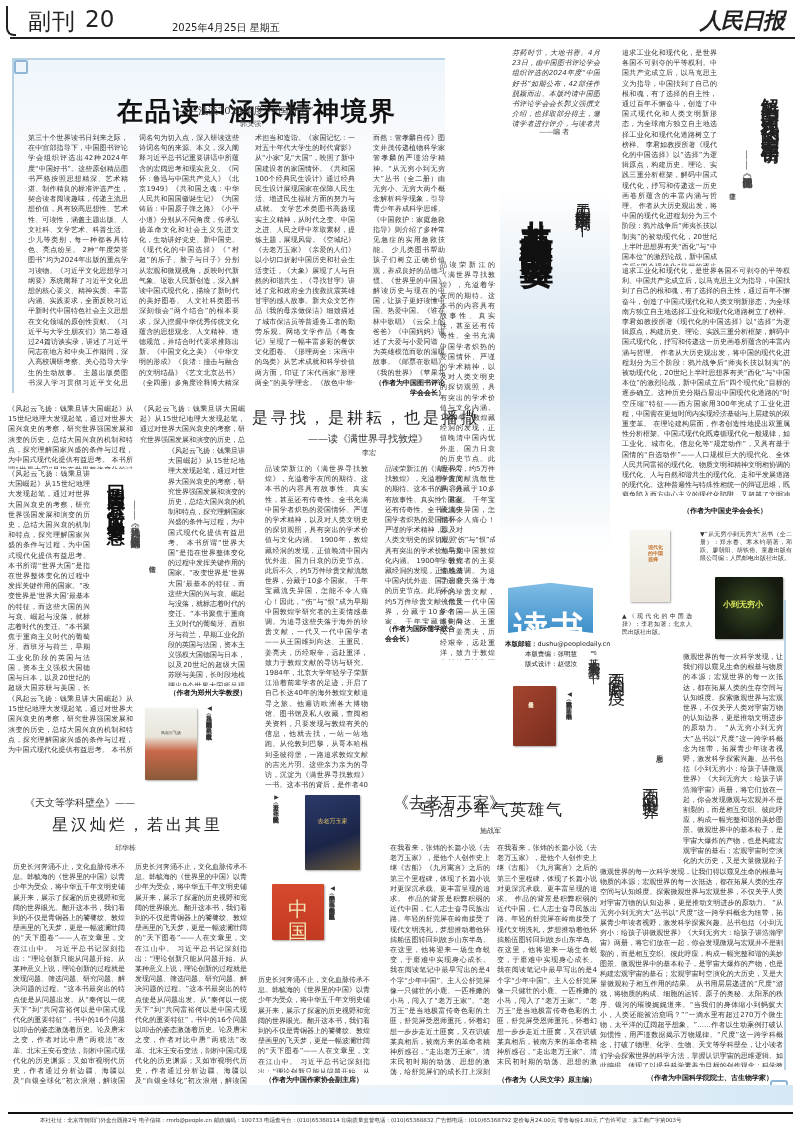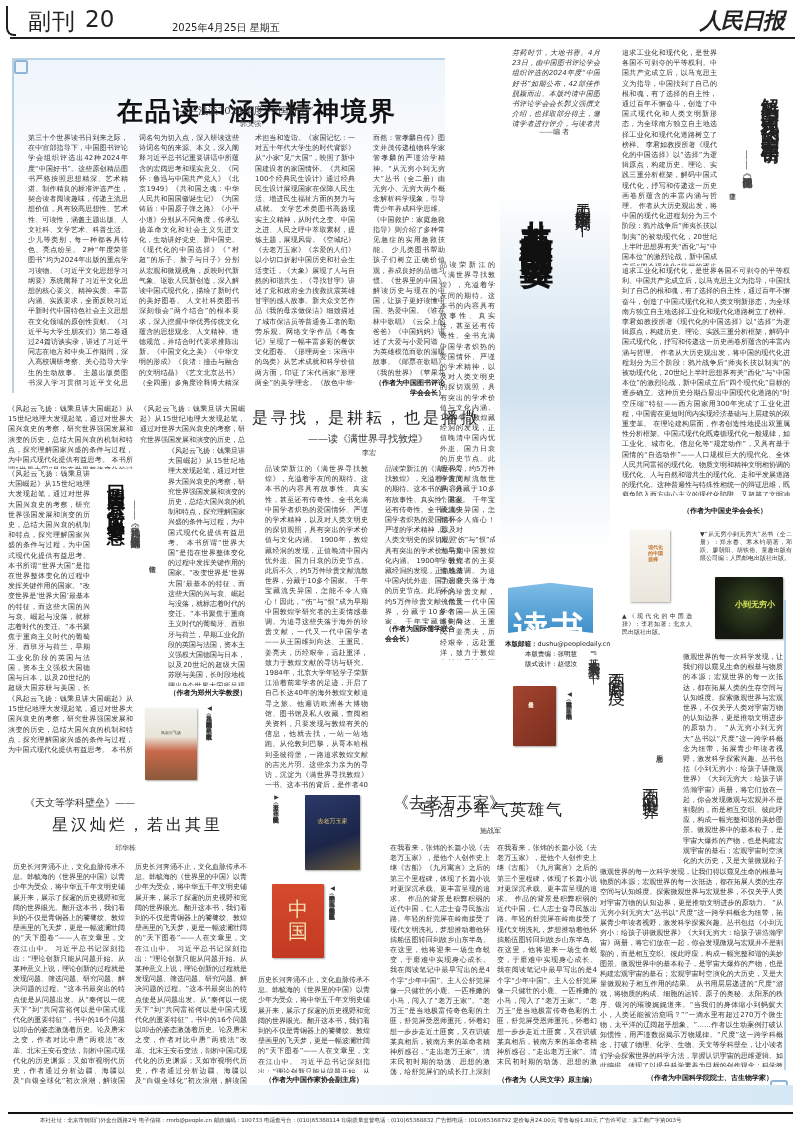--- a/index.html
+++ b/index.html
@@ -107,21 +107,21 @@
   <div class="vert" style="position:absolute;left:15px;top:12px;font-size:5px;color:#f1e3c9;">满世界寻找敦煌</div>
 </div>
 <div class="abs vert txt" style="left:565px;top:690px;height:75px;font-size:6px;line-height:8px;">◀《满世界寻找敦煌》：荣新江著；中华书局出版。</div>
 
 <div class="abs book" style="left:630px;top:530px;width:40px;height:72px;background:linear-gradient(180deg,#f8f6f1,#eae6dc);">
   <div style="position:absolute;left:18px;top:14px;width:18px;font-size:5px;line-height:6px;color:#c3732a;font-weight:bold;">现代化的中国选择</div>
 </div>
 <div class="abs txt" style="left:622px;top:612px;width:70px;font-size:6px;line-height:8px;">▲《现代化的中国选择》：李君如著；北京人民出版社出版。</div>
 <div class="abs txt" style="left:700px;top:530px;width:92px;font-size:6px;line-height:8px;height:45px;overflow:hidden;">▼“从无穷小到无穷大”丛书（全二册）：郑永春、寒木钓萌著，邓跃、廖朝阳、胡铁俗、童趣出版有限公司编；人民邮电出版社出版。</div>
 <div class="abs book" style="left:715px;top:577px;width:68px;height:62px;background:radial-gradient(circle at 50% 45%,#3a4a22 0%,#141a10 70%);">
-  <div style="position:absolute;left:8px;top:22px;width:52px;text-align:right;font-size:8px;font-weight:bold;color:#d9e85a;font-family:'DejaVu Sans',sans-serif;">小到无穷小</div>
+  <div style="position:absolute;left:8px;top:22px;width:52px;text-align:left;font-size:8px;font-weight:bold;color:#d9e85a;font-family:'DejaVu Sans',sans-serif;">小到无穷小</div>
 </div>
 
 <div class="abs vert" style="left:585px;top:648px;font-size:12px;font-family:'DejaVu Sans',sans-serif;color:#333;letter-spacing:1px;height:140px;">『从无穷小到无穷大』丛书——</div>
 <div class="abs vert" style="left:606px;top:660px;font-size:17px;font-family:'DejaVu Sans',sans-serif;color:#222;letter-spacing:3px;">不同的『尺度』</div>
 <div class="abs vert author" style="left:654px;top:750px;">周忠和</div>
 <div class="abs vert" style="left:640px;top:775px;font-size:17px;font-family:'DejaVu Sans',sans-serif;color:#222;letter-spacing:3px;">不同的『世界』</div>
 <div class="abs txt" style="left:683px;top:652px;width:100px;height:213px;overflow:hidden;">微观世界的每一次科学发现，让我们得以窥见生命的根基与物质的本源；宏观世界的每一次抵达，都在拓展人类的生存空间与认知维度。探索微观世界与宏观世界，不仅关乎人类对宇宙万物的认知边界，更是推动文明进步的原动力。 “从无穷小到无穷大”丛书以“尺度”这一跨学科概念为纽带，拓展青少年读者视野，激发科学探索兴趣。丛书包括《小到无穷小：给孩子讲微观世界》《大到无穷大：给孩子讲浩瀚宇宙》两册，将它们放在一起，你会发现微观与宏观并不是割裂的，而是相互交织、彼此呼应，构成一幅完整和谐的美妙图景。微观世界中的基本粒子，是宇宙大爆炸的产物，也是构建宏观宇宙的基石；宏观宇宙时空演化的大历史，又是大量微观粒子相互作用的结果。 从书用层层递进的“尺度”游戏，将物质的构成、细胞的运转、原子的奥秘、太阳系的秩序、银河的璀璨娓娓道来。“当我们的身体缩小到蚂蚁大小，人类还能被治愈吗？”“一滴水里有超过270万个微生物，太平洋的辽阔超乎想象。”……作者以生动案例打破认知惯性，用严谨数据揭示万物规律。“尺度”这一跨学科概念，打破了物理、化学、生物、天文等学科壁垒，让小读者们学会探索世界的科学方法，掌握认识宇宙的思维逻辑。如此编排，体现了以提升科学素养为目标的创作观念：科学教育不是知识的堆积，而是思维的跃迁。 优秀的儿童科普读物，能够帮助读者树立正确的世界观。这也是丛书的叙事核心：探秘微观，让人心怀悲悯；仰望星空，催人踏脚实地。当视野深入纳米世界，心神潜入微观量子态，思绪穿透十门栈，目光触及百亿光年……在无穷小与无穷大的辩证中，小读者们将会懂得，个体的渺小与思维的宏大从不矛盾。在微观与宏观之间，每一次追问、求知、探索，每一个看似微不足道的发现，都可能成为拓展人类认知边界的契机。因为强烈的好奇心、想象力和求知欲，是人类区别于其他物种的重要特征，驱动人类在无穷的探索之路上一往无前。</div>
 <div class="abs txt" style="left:600px;top:867px;width:183px;height:200px;overflow:hidden;">微观世界的每一次科学发现，让我们得以窥见生命的根基与物质的本源；宏观世界的每一次抵达，都在拓展人类的生存空间与认知维度。探索微观世界与宏观世界，不仅关乎人类对宇宙万物的认知边界，更是推动文明进步的原动力。 “从无穷小到无穷大”丛书以“尺度”这一跨学科概念为纽带，拓展青少年读者视野，激发科学探索兴趣。丛书包括《小到无穷小：给孩子讲微观世界》《大到无穷大：给孩子讲浩瀚宇宙》两册，将它们放在一起，你会发现微观与宏观并不是割裂的，而是相互交织、彼此呼应，构成一幅完整和谐的美妙图景。微观世界中的基本粒子，是宇宙大爆炸的产物，也是构建宏观宇宙的基石；宏观宇宙时空演化的大历史，又是大量微观粒子相互作用的结果。 从书用层层递进的“尺度”游戏，将物质的构成、细胞的运转、原子的奥秘、太阳系的秩序、银河的璀璨娓娓道来。“当我们的身体缩小到蚂蚁大小，人类还能被治愈吗？”“一滴水里有超过270万个微生物，太平洋的辽阔超乎想象。”……作者以生动案例打破认知惯性，用严谨数据揭示万物规律。“尺度”这一跨学科概念，打破了物理、化学、生物、天文等学科壁垒，让小读者们学会探索世界的科学方法，掌握认识宇宙的思维逻辑。如此编排，体现了以提升科学素养为目标的创作观念：科学教育不是知识的堆积，而是思维的跃迁。 优秀的儿童科普读物，能够帮助读者树立正确的世界观。这也是丛书的叙事核心：探秘微观，让人心怀悲悯；仰望星空，催人踏脚实地。当视野深入纳米世界，心神潜入微观量子态，思绪穿透十门栈，目光触及百亿光年……在无穷小与无穷大的辩证中，小读者们将会懂得，个体的渺小与思维的宏大从不矛盾。在微观与宏观之间，每一次追问、求知、探索，每一个看似微不足道的发现，都可能成为拓展人类认知边界的契机。因为强烈的好奇心、想象力和求知欲，是人类区别于其他物种的重要特征，驱动人类在无穷的探索之路上一往无前。</div>
 <div class="abs credit" style="left:640px;top:1073px;width:140px;">（作者为中国科学院院士、古生物学家）</div>
 <div id="right-frame" class="abs"></div>
@@ -132,21 +132,21 @@
 <div class="abs author" style="left:115px;top:843px;">邱华栋</div>
 <div class="abs txt" style="left:13px;top:862px;width:112px;height:225px;overflow:hidden;">历史长河奔涌不止，文化血脉传承不息。韩毓海的《世界里的中国》以青少年为受众，将中华五千年文明史铺展开来，展示了探邃的历史视野和宽阔的世界眼光。翻开这本书，我们看到的不仅是青铜器上的饕餮纹、敦煌壁画里的飞天梦，更是一幅波澜壮阔的“天下图卷”——人在文章里，文在江山中。 习近平总书记深刻指出：“理论创新只能从问题开始。从某种意义上说，理论创新的过程就是发现问题、筛选问题、研究问题、解决问题的过程。”这本书最突出的特点便是从问题出发。从“秦何以一统天下”到“共同富裕何以是中国式现代化的重要特征”，书中的16个问题以叩击的姿态激荡着历史。论及唐宋之变，作者对比中唐“两税法”改革、北宋王安石变法，剖析中国式现代化的历史渊源；又如审视明代历史，作者通过分析边疆、海疆以及“白银全球化”初次浪潮，解读国家发展与对外交流的关系。这些都展示了作者试图破解古今中西之争的思考，让人掩卷沉思。 “世界里的中国”，书名本身便是中华文明在开放包容中发展的写照。作者拒绝将中国史简化为“冲击—回应”的被动叙事，而是将其置于多元文明的共振中。在作者笔下，历史不是冰冷的标本，而是燃烧的火种——历史不等于过去，历史活在当下。如他写改革开放“春天的故事”，不止于展示经济社会的腾飞，更强调社会主义市场经济对资本主义现代化困境的破解，对现代化道路的开拓。 治理体系与治理能力之间的辩证关系，是作者极为关注的命题。合上书卷，耳畔犹回响着他的追问：“今天的世界站在了十字路口，我们该怎样选择？”答案或许已经藏在对张载“为天地立心”、宋明理学“理一分殊”思想的诠释中。不同文明、不同国家的发展道路，体现了全人类共同价值，而全人类共同价值，又演化为多元共生的历史发展方式。“天涯共此时”“千里共婵娟”，这是中华文明跨越时空和地域的永恒魅力；“举头望明月，低头思故乡”，这是我们永远的精神家园和心灵故乡。 本书与其说是史论，不如说是一封写给世界的“文明家书”。“日月之行，若出其中；星汉灿烂，若出其里。”在这片古老的土地上，每一次对历史的回望，都是对未来的眺望；每一次对文明的叩问，都是对星河的追寻。</div>
 <div class="abs txt" style="left:135px;top:862px;width:112px;height:225px;overflow:hidden;">历史长河奔涌不止，文化血脉传承不息。韩毓海的《世界里的中国》以青少年为受众，将中华五千年文明史铺展开来，展示了探邃的历史视野和宽阔的世界眼光。翻开这本书，我们看到的不仅是青铜器上的饕餮纹、敦煌壁画里的飞天梦，更是一幅波澜壮阔的“天下图卷”——人在文章里，文在江山中。 习近平总书记深刻指出：“理论创新只能从问题开始。从某种意义上说，理论创新的过程就是发现问题、筛选问题、研究问题、解决问题的过程。”这本书最突出的特点便是从问题出发。从“秦何以一统天下”到“共同富裕何以是中国式现代化的重要特征”，书中的16个问题以叩击的姿态激荡着历史。论及唐宋之变，作者对比中唐“两税法”改革、北宋王安石变法，剖析中国式现代化的历史渊源；又如审视明代历史，作者通过分析边疆、海疆以及“白银全球化”初次浪潮，解读国家发展与对外交流的关系。这些都展示了作者试图破解古今中西之争的思考，让人掩卷沉思。 “世界里的中国”，书名本身便是中华文明在开放包容中发展的写照。作者拒绝将中国史简化为“冲击—回应”的被动叙事，而是将其置于多元文明的共振中。在作者笔下，历史不是冰冷的标本，而是燃烧的火种——历史不等于过去，历史活在当下。如他写改革开放“春天的故事”，不止于展示经济社会的腾飞，更强调社会主义市场经济对资本主义现代化困境的破解，对现代化道路的开拓。 治理体系与治理能力之间的辩证关系，是作者极为关注的命题。合上书卷，耳畔犹回响着他的追问：“今天的世界站在了十字路口，我们该怎样选择？”答案或许已经藏在对张载“为天地立心”、宋明理学“理一分殊”思想的诠释中。不同文明、不同国家的发展道路，体现了全人类共同价值，而全人类共同价值，又演化为多元共生的历史发展方式。“天涯共此时”“千里共婵娟”，这是中华文明跨越时空和地域的永恒魅力；“举头望明月，低头思故乡”，这是我们永远的精神家园和心灵故乡。 本书与其说是史论，不如说是一封写给世界的“文明家书”。“日月之行，若出其中；星汉灿烂，若出其里。”在这片古老的土地上，每一次对历史的回望，都是对未来的眺望；每一次对文明的叩问，都是对星河的追寻。</div>
 <div class="abs txt" style="left:258px;top:975px;width:112px;height:98px;overflow:hidden;">历史长河奔涌不止，文化血脉传承不息。韩毓海的《世界里的中国》以青少年为受众，将中华五千年文明史铺展开来，展示了探邃的历史视野和宽阔的世界眼光。翻开这本书，我们看到的不仅是青铜器上的饕餮纹、敦煌壁画里的飞天梦，更是一幅波澜壮阔的“天下图卷”——人在文章里，文在江山中。 习近平总书记深刻指出：“理论创新只能从问题开始。从某种意义上说，理论创新的过程就是发现问题、筛选问题、研究问题、解决问题的过程。”这本书最突出的特点便是从问题出发。从“秦何以一统天下”到“共同富裕何以是中国式现代化的重要特征”，书中的16个问题以叩击的姿态激荡着历史。论及唐宋之变，作者对比中唐“两税法”改革、北宋王安石变法，剖析中国式现代化的历史渊源；又如审视明代历史，作者通过分析边疆、海疆以及“白银全球化”初次浪潮，解读国家发展与对外交流的关系。这些都展示了作者试图破解古今中西之争的思考，让人掩卷沉思。 “世界里的中国”，书名本身便是中华文明在开放包容中发展的写照。作者拒绝将中国史简化为“冲击—回应”的被动叙事，而是将其置于多元文明的共振中。在作者笔下，历史不是冰冷的标本，而是燃烧的火种——历史不等于过去，历史活在当下。如他写改革开放“春天的故事”，不止于展示经济社会的腾飞，更强调社会主义市场经济对资本主义现代化困境的破解，对现代化道路的开拓。 治理体系与治理能力之间的辩证关系，是作者极为关注的命题。合上书卷，耳畔犹回响着他的追问：“今天的世界站在了十字路口，我们该怎样选择？”答案或许已经藏在对张载“为天地立心”、宋明理学“理一分殊”思想的诠释中。不同文明、不同国家的发展道路，体现了全人类共同价值，而全人类共同价值，又演化为多元共生的历史发展方式。“天涯共此时”“千里共婵娟”，这是中华文明跨越时空和地域的永恒魅力；“举头望明月，低头思故乡”，这是我们永远的精神家园和心灵故乡。 本书与其说是史论，不如说是一封写给世界的“文明家书”。“日月之行，若出其中；星汉灿烂，若出其里。”在这片古老的土地上，每一次对历史的回望，都是对未来的眺望；每一次对文明的叩问，都是对星河的追寻。</div>
 <div class="abs credit" style="left:258px;top:1075px;width:112px;">（作者为中国作家协会副主席）</div>
 
 <div class="abs vert txt" style="left:272px;top:793px;height:75px;font-size:6px;line-height:8px;">▶《去老万玉家》：张炜著；人民文学出版社出版。</div>
 <div class="abs book" style="left:305px;top:795px;width:55px;height:75px;background:linear-gradient(160deg,#2c3a6a 0%,#1b2548 60%,#6b5a3a 100%);">
   <div style="position:absolute;left:6px;top:22px;width:43px;text-align:center;font-size:6px;color:#e8c86a;">去老万玉家</div>
 </div>
-<div class="abs book" style="left:272px;top:884px;width:52px;height:74px;background:linear-gradient(180deg,#d64a2e,#c23a22);">
+<div class="abs book" style="left:272px;top:884px;width:52px;height:56px;background:linear-gradient(180deg,#d64a2e,#c23a22);">
   <div style="position:absolute;left:10px;top:14px;width:32px;text-align:center;font-size:20px;line-height:22px;color:#f5e3b4;font-family:'DejaVu Serif',serif;">中国</div>
 </div>
 <div class="abs vert txt" style="left:328px;top:884px;height:80px;font-size:6px;line-height:8px;">◀《世界里的中国》：韩毓海著；中国少年儿童出版社、江苏人民出版社出版。</div>
 
 <div class="abs sub" style="left:393px;top:793px;font-size:16px;">《去老万玉家》——</div>
 <div class="abs" style="left:420px;top:800px;font-size:16px;font-family:'DejaVu Sans',sans-serif;color:#222;letter-spacing:2px;">写活少年气英雄气</div>
 <div class="abs author" style="left:480px;top:826px;">施战军</div>
 <div class="abs txt" style="left:390px;top:843px;width:100px;height:235px;overflow:hidden;">在我看来，张炜的长篇小说《去老万玉家》，是他个人创作史上继《古船》《九月寓言》之后的第三个里程碑，体现了长篇小说对更深沉承载、更丰富呈现的追求。 作品的背景是积弊积弱的近代中国，仁人志士奋寻民族出路。年轻的舒莞屏在岭南接受了现代文明洗礼，梦想推动着他怀揣船伍图转回到故乡山东半岛。在这里，他将迎来一场生命蜕变，于磨难中实现身心成长。 我在阅读笔记中最早写出的是4个字“少年中国”。主人公舒莞屏像一只健壮的小鹿、一匹稚嫩的小马，闯入了“老万王家”。“老万王”是当地极富传奇色彩的土匪，舒莞屏受恩师重托，怀着幻想一步步走近土匪窝，又在识破某真相后，被南方来的革命者精神所感召，“走出老万王家”。清末民初时期的动荡、思想的激荡，给舒莞屏们的成长打上深刻的时代烙印。 小说以少年的感官审视一个人怎么成长，如何认识困境又如何开辟出路，人究竟应该怎样选取方向和价值……它是带有少年气、英雄气的作品，也是刻画人生磨砺的一部小说。生活中固然有很多美好在安慰着你、治愈着你，但想要化险为夷并无可能，故粗诸多艰难瞬需要的是对内心勇气与力量的唤醒。 最后一章开头，是这部作品的峰值书写，语调满是象征意味却平静包容。“水道初开，海湾里的冰坨还未化尽。最后一枪接着冰坨的海豹即将离去。海牛从未知的深处传来哞哞声，震荡未能融尽的冰块和冻土，让其发出哔啵啪的碎裂声……”岭南也好，胶东也罢，到处充满了海陆交接的地貌。小说以此象征历史的交汇点，象征朝向未来的深刻巨变。 成长小说不足以概括这部作品的内涵，它是一部相复杂的人文、粗粝的自然和强大的理智熔于一炉的生命小说。</div>
 <div class="abs txt" style="left:497px;top:843px;width:100px;height:225px;overflow:hidden;">在我看来，张炜的长篇小说《去老万玉家》，是他个人创作史上继《古船》《九月寓言》之后的第三个里程碑，体现了长篇小说对更深沉承载、更丰富呈现的追求。 作品的背景是积弊积弱的近代中国，仁人志士奋寻民族出路。年轻的舒莞屏在岭南接受了现代文明洗礼，梦想推动着他怀揣船伍图转回到故乡山东半岛。在这里，他将迎来一场生命蜕变，于磨难中实现身心成长。 我在阅读笔记中最早写出的是4个字“少年中国”。主人公舒莞屏像一只健壮的小鹿、一匹稚嫩的小马，闯入了“老万王家”。“老万王”是当地极富传奇色彩的土匪，舒莞屏受恩师重托，怀着幻想一步步走近土匪窝，又在识破某真相后，被南方来的革命者精神所感召，“走出老万王家”。清末民初时期的动荡、思想的激荡，给舒莞屏们的成长打上深刻的时代烙印。 小说以少年的感官审视一个人怎么成长，如何认识困境又如何开辟出路，人究竟应该怎样选取方向和价值……它是带有少年气、英雄气的作品，也是刻画人生磨砺的一部小说。生活中固然有很多美好在安慰着你、治愈着你，但想要化险为夷并无可能，故粗诸多艰难瞬需要的是对内心勇气与力量的唤醒。 最后一章开头，是这部作品的峰值书写，语调满是象征意味却平静包容。“水道初开，海湾里的冰坨还未化尽。最后一枪接着冰坨的海豹即将离去。海牛从未知的深处传来哞哞声，震荡未能融尽的冰块和冻土，让其发出哔啵啪的碎裂声……”岭南也好，胶东也罢，到处充满了海陆交接的地貌。小说以此象征历史的交汇点，象征朝向未来的深刻巨变。 成长小说不足以概括这部作品的内涵，它是一部相复杂的人文、粗粝的自然和强大的理智熔于一炉的生命小说。</div>
 <div class="abs credit" style="left:497px;top:1075px;width:100px;">（作者为《人民文学》原主编）</div>

